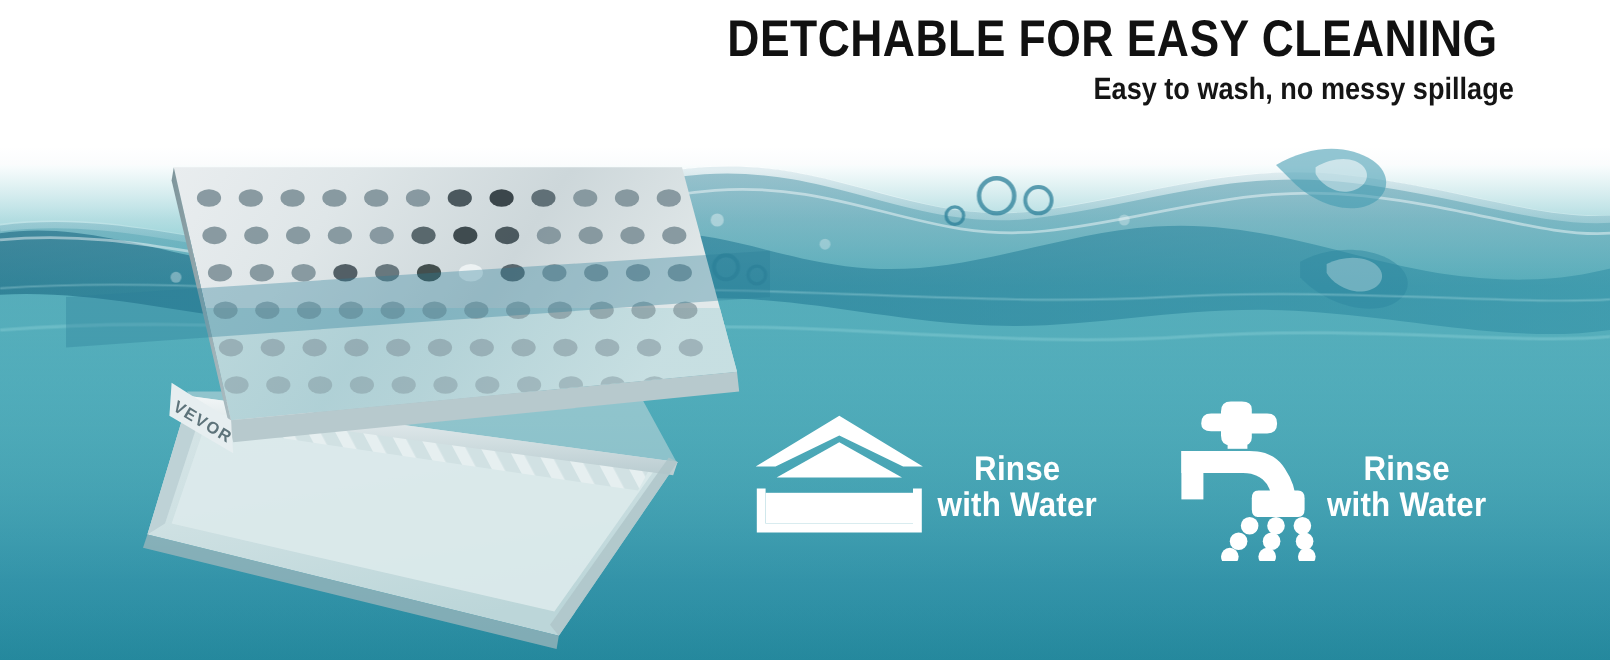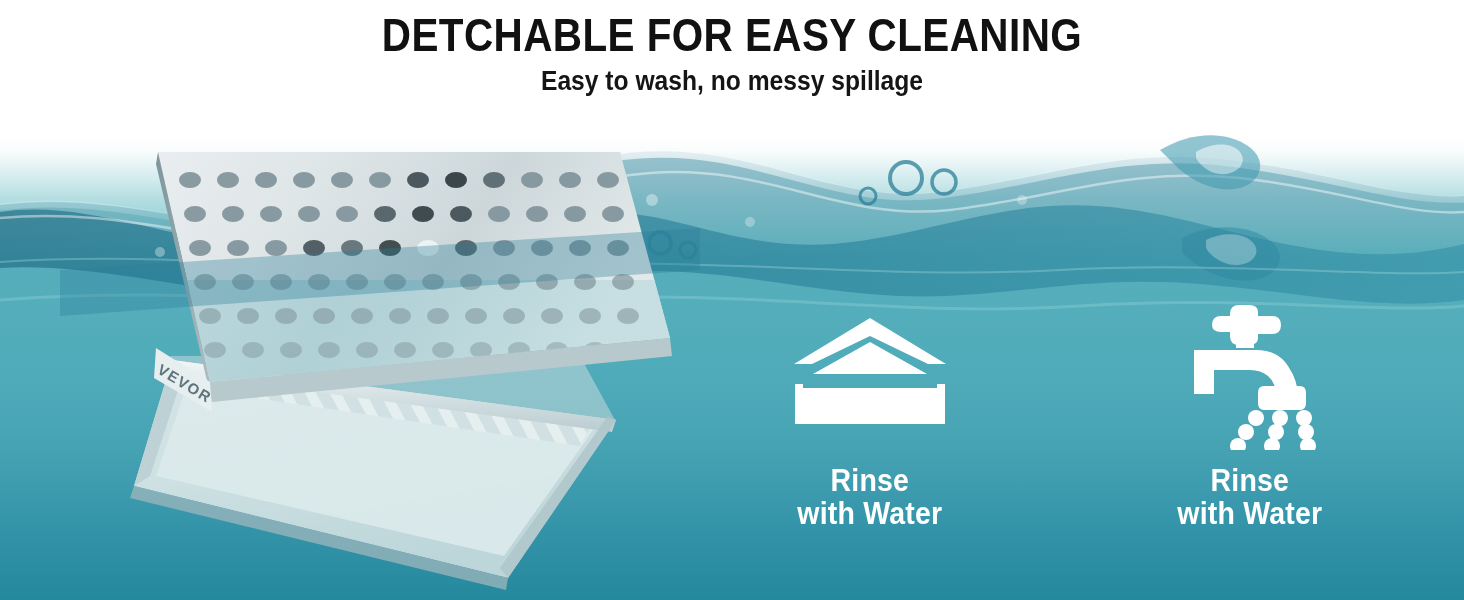--- a/index.html
+++ b/index.html
@@ -37,21 +37,21 @@
     position:absolute; left:0; right:0; top:150px; height:110px;
     background:linear-gradient(180deg,rgba(255,255,255,.95) 0%,rgba(226,238,241,.55) 45%,rgba(255,255,255,0) 100%);
   }
 
   .wave-svg, .prod-svg, .icon-svg { display:block; }
   .wave-layer { position:absolute; left:0; top:0; width:1464px; height:600px; }
 
   
   .headline-wrap {
     position:absolute; top:10px; left:0; width:100%;
-    text-align:center; z-index:40;
+    text-align:right; z-index:40;
   }
   .headline {
     font-family:"Liberation Sans Narrow","Liberation Sans", sans-serif;
     font-weight:700;
     font-size:47px;
     line-height:50px;
     letter-spacing:.5px;
     color:#111111;
     transform:scaleX(.86);
     transform-origin:center top;
@@ -81,21 +81,21 @@
   .features {
     position:absolute;
     left:680px; top:300px;
     width:760px; height:270px;
     display:flex;
     z-index:35;
   }
   .feature {
     flex:1 1 0;
     display:flex;
-    flex-direction:column;
+    flex-direction:row;
     align-items:center;
     justify-content:flex-start;
   }
   .feature-icon {
     height:150px;
     display:flex; align-items:center; justify-content:center;
   }
   .feature-label {
     margin-top:14px;
     font-family:"Liberation Sans Narrow","Liberation Sans", sans-serif;

